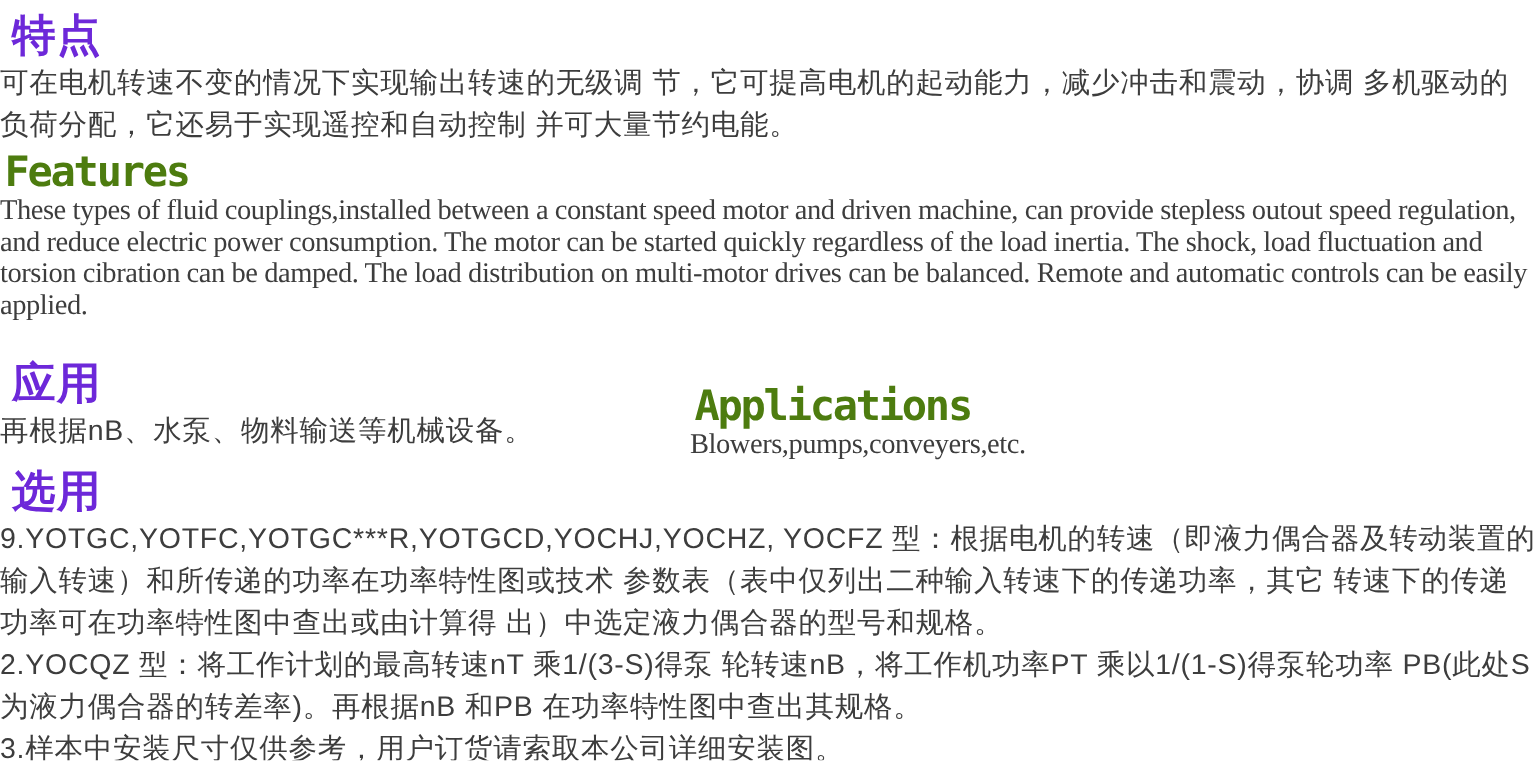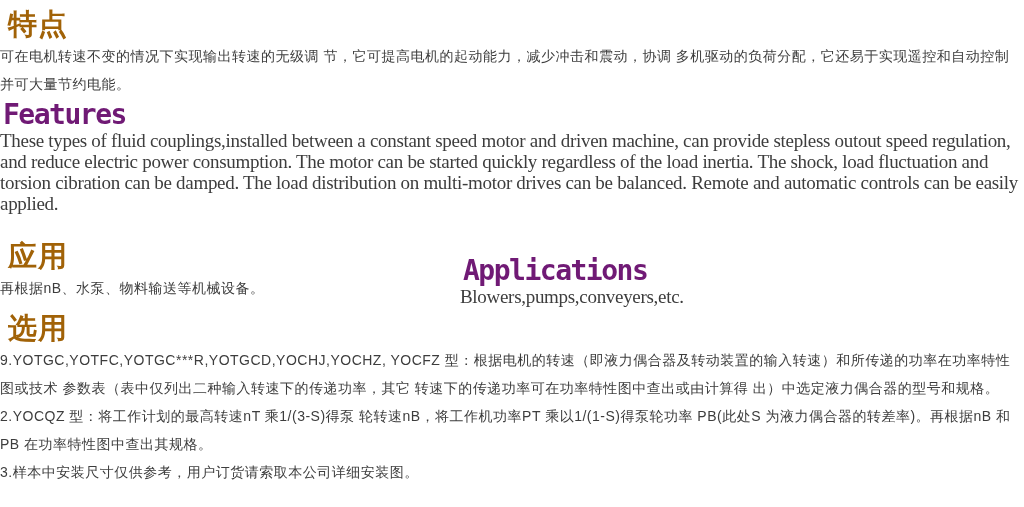--- a/index.html
+++ b/index.html
@@ -15,37 +15,37 @@
     overflow: hidden;
     font-family: "Liberation Sans", sans-serif;
     box-sizing: border-box;
     padding-top: 8px;
   }
   .cn-heading {
     margin: 0 0 0 8px;
     font-size: 29px;
     line-height: 32px;
     font-weight: bold;
-    color: #a16207;
+    color: #6d28d9;
     letter-spacing: 1px;
   }
   .cn-body {
     margin: 2px 0 0 0;
-    font-size: 14px;
+    font-size: 19px;
     line-height: 28px;
     color: #3d3d3d;
     letter-spacing: 0.5px;
   }
   .en-heading {
     margin: 2px 0 0 3px;
     font-family: "DejaVu Sans Mono", monospace;
     font-size: 28px;
     line-height: 30px;
     font-weight: bold;
-    color: #701a75;
+    color: #4d7c0f;
     letter-spacing: -1.5px;
   }
   .en-body {
     margin: 0;
     font-size: 19px;
     line-height: 21px;
     color: #3d3d3d;
     letter-spacing: -0.3px;
     font-family: Liberation Serif, serif;
   }

